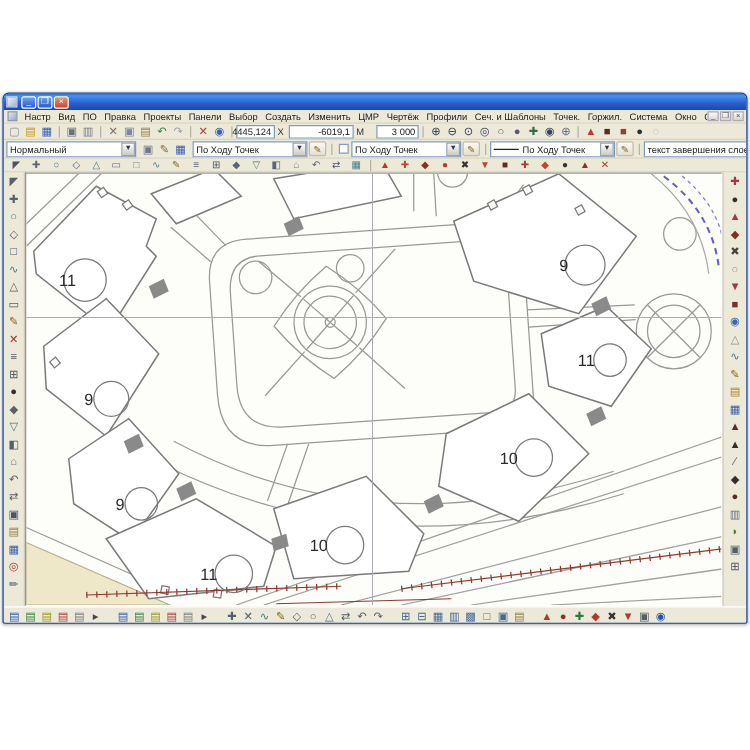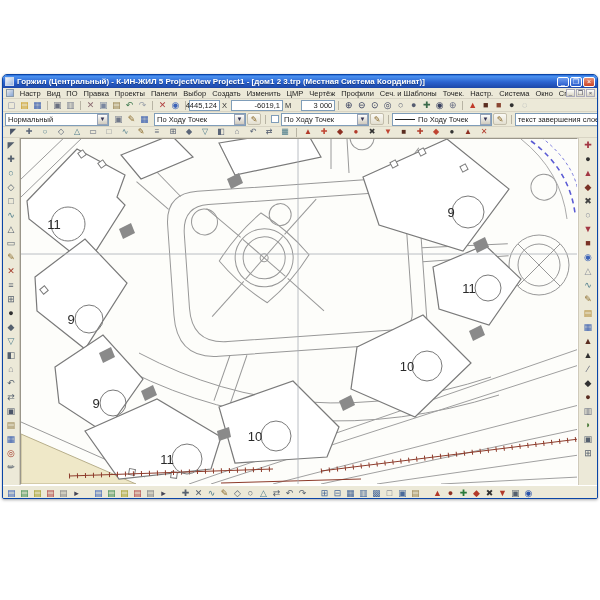--- a/index.html
+++ b/index.html
@@ -79,21 +79,20 @@
   text{font-family:"Liberation Sans",sans-serif;}
 </style>
 </head>
 <body>
 
 <div id="stage">
   <div id="appwin">
 
     <div class="titlebar">
       <span class="appicon"></span>
-      <span class="titletext">Горжил (Центральный) - К-ИН-ЖИЛ 5 ProjectView Project1 - [дом1 2 3.trp (Местная Система Координат)]</span>
       <span class="winbtns">
         <span class="winbtn">_</span>
         <span class="winbtn">❐</span>
         <span class="winbtn close">×</span>
       </span>
     </div>
 
     <div class="menubar">
       <span class="appicon2"></span>
       <span class="menuitems">
@@ -104,21 +103,21 @@
           <span class="mitem">Проекты</span>
           <span class="mitem">Панели</span>
           <span class="mitem">Выбор</span>
           <span class="mitem">Создать</span>
           <span class="mitem">Изменить</span>
           <span class="mitem">ЦМР</span>
           <span class="mitem">Чертёж</span>
           <span class="mitem">Профили</span>
           <span class="mitem">Сеч. и Шаблоны</span>
           <span class="mitem">Точек.</span>
-          <span class="mitem">Настр.</span>
+          <span class="mitem">Горжил.</span>
           <span class="mitem">Система</span>
           <span class="mitem">Окно</span>
           <span class="mitem">Справка</span>
         </span>
       <span class="docbtns">
         <span class="docbtn">_</span>
         <span class="docbtn">❐</span>
         <span class="docbtn">×</span>
       </span>
     </div>

